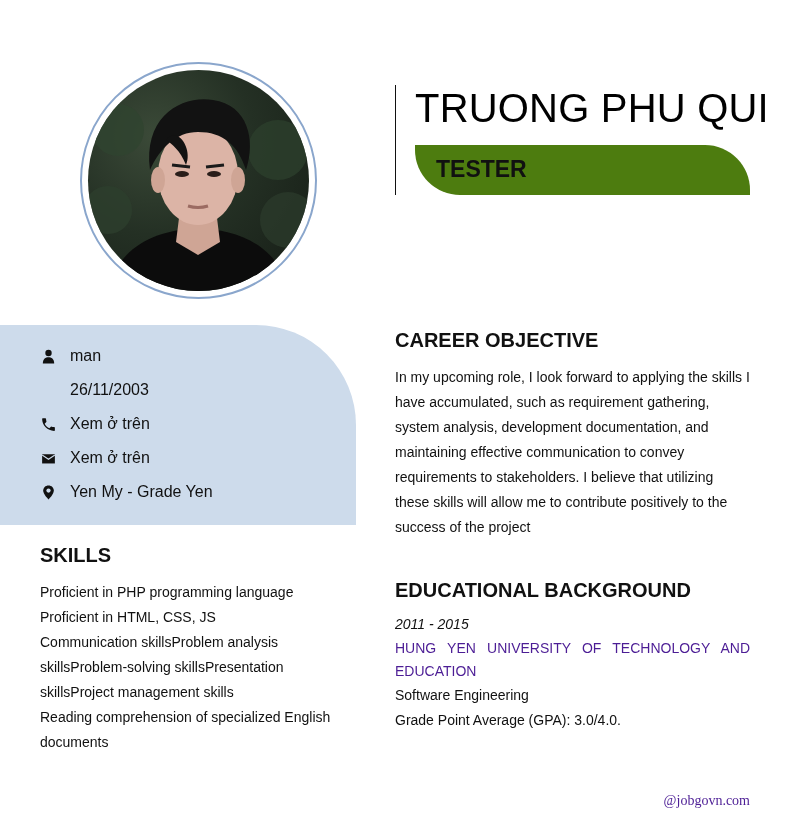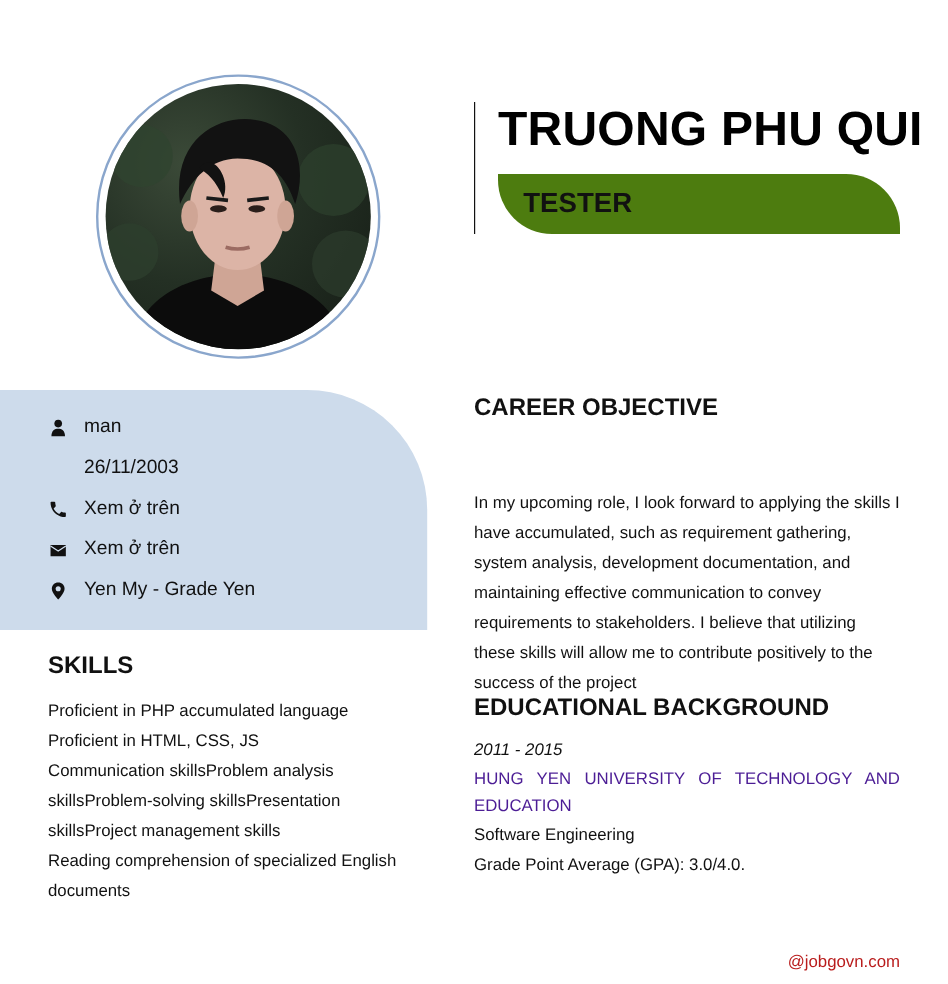--- a/index.html
+++ b/index.html
@@ -12,21 +12,21 @@
   }
   .avatar {
     position: absolute; left: 88px; top: 70px; width: 221px; height: 221px;
     border-radius: 50%; overflow: hidden;
     background: radial-gradient(circle at 30% 30%, #3b4a38 0%, #243024 45%, #151c15 100%);
   }
   .avatar svg { width: 100%; height: 100%; display: block; }
 
   .name-divider { position: absolute; left: 395px; top: 85px; width: 1px; height: 110px; background: #111; }
   .full-name {
-    position: absolute; left: 415px; top: 86px; font-size: 40px; font-weight: 700;
+    position: absolute; left: 415px; top: 86px; font-size: 40px; font-weight: 400;
     letter-spacing: 0.2px; color: #000; white-space: nowrap;
   }
   .title-banner {
     position: absolute; left: 415px; top: 145px; width: 335px; height: 50px;
     background: #4d7c0f; border-radius: 0 45px 0 45px;
   }
   .title-banner span {
     position: absolute; left: 21px; top: 11px; font-size: 23px; font-weight: 700; color: #111;
   }
 
@@ -37,33 +37,33 @@
   .contact-row { position: absolute; left: 40px; height: 22px; display: flex; align-items: center; }
   .contact-row .ic { width: 24px; height: 20px; display: flex; align-items: center; justify-content: flex-start; }
   .contact-row .ic svg { width: 17px; height: 17px; }
   .contact-row .txt { position: absolute; left: 30px; font-size: 16px; color: #111; white-space: nowrap; }
 
   .section-title { position: absolute; font-size: 20px; font-weight: 700; color: #111; white-space: nowrap; }
   .skills-list { position: absolute; left: 40px; top: 580px; width: 300px; font-size: 14px; line-height: 25px; color: #111; }
   .skills-list div { }
 
   .objective-text {
-    position: absolute; left: 395px; top: 365px; width: 355px; font-size: 14px; line-height: 25px; color: #111; margin-top: 41px;
+    position: absolute; left: 395px; top: 365px; width: 355px; font-size: 14px; line-height: 25px; color: #111;
   }
 
   .edu-years { position: absolute; left: 395px; top: 616px; font-size: 14px; font-style: italic; color: #111; }
   .edu-school {
     position: absolute; left: 395px; top: 637px; width: 355px; font-size: 14px; font-weight: 400;
     line-height: 23px; text-align: justify; text-align-last: left; color: #4c1d95;
   }
   .edu-line { position: absolute; left: 395px; font-size: 14px; color: #111; white-space: nowrap; }
 
   .watermark {
-    position: absolute; right: 40px; top: 793px; font-family: Liberation Sans, sans-serif;
-    font-size: 14px; color: #b91c1c; margin-left: 48px;
+    position: absolute; right: 40px; top: 793px; font-family: Liberation Serif, serif;
+    font-size: 14px; color: #4c1d95; margin-left: 48px;
   }
 </style>
 </head>
 <body>
 
 <div class="avatar-ring"></div>
 <div class="avatar">
   <svg viewBox="0 0 221 221">
 
     <circle cx="30" cy="60" r="26" fill="#2f4330" opacity="0.8"></circle>
@@ -140,21 +140,21 @@
     <svg viewBox="0 0 24 24">
         <path d="M12 2 C7.6 2 4.5 5.2 4.5 9.3 C4.5 14.5 12 22 12 22 C12 22 19.5 14.5 19.5 9.3 C19.5 5.2 16.4 2 12 2 Z" fill="#111"></path>
         <circle cx="12" cy="9.3" r="3" fill="#cddbeb"></circle>
       </svg>
   </span>
   <span class="txt">Yen My - Grade Yen</span>
 </div>
 
 <div class="section-title" style="left:40px; top:544px">SKILLS</div>
 <div class="skills-list">
-  <div>Proficient in PHP accumulated language</div>
+  <div>Proficient in PHP programming language</div>
   <div>Proficient in HTML, CSS, JS</div>
   <div>Communication skillsProblem analysis skillsProblem-solving skillsPresentation skillsProject management skills</div>
   <div>Reading comprehension of specialized English documents</div>
 </div>
 
 <div class="section-title" style="left:395px; top:329px">CAREER OBJECTIVE</div>
 <div class="objective-text">In my upcoming role, I look forward to applying the skills I have accumulated, such as requirement gathering, system analysis, development documentation, and maintaining effective communication to convey requirements to stakeholders. I believe that utilizing these skills will allow me to contribute positively to the success of the project</div>
 
 <div class="section-title" style="left:395px; top:579px">EDUCATIONAL BACKGROUND</div>
 <div class="edu-years">2011 - 2015</div>

